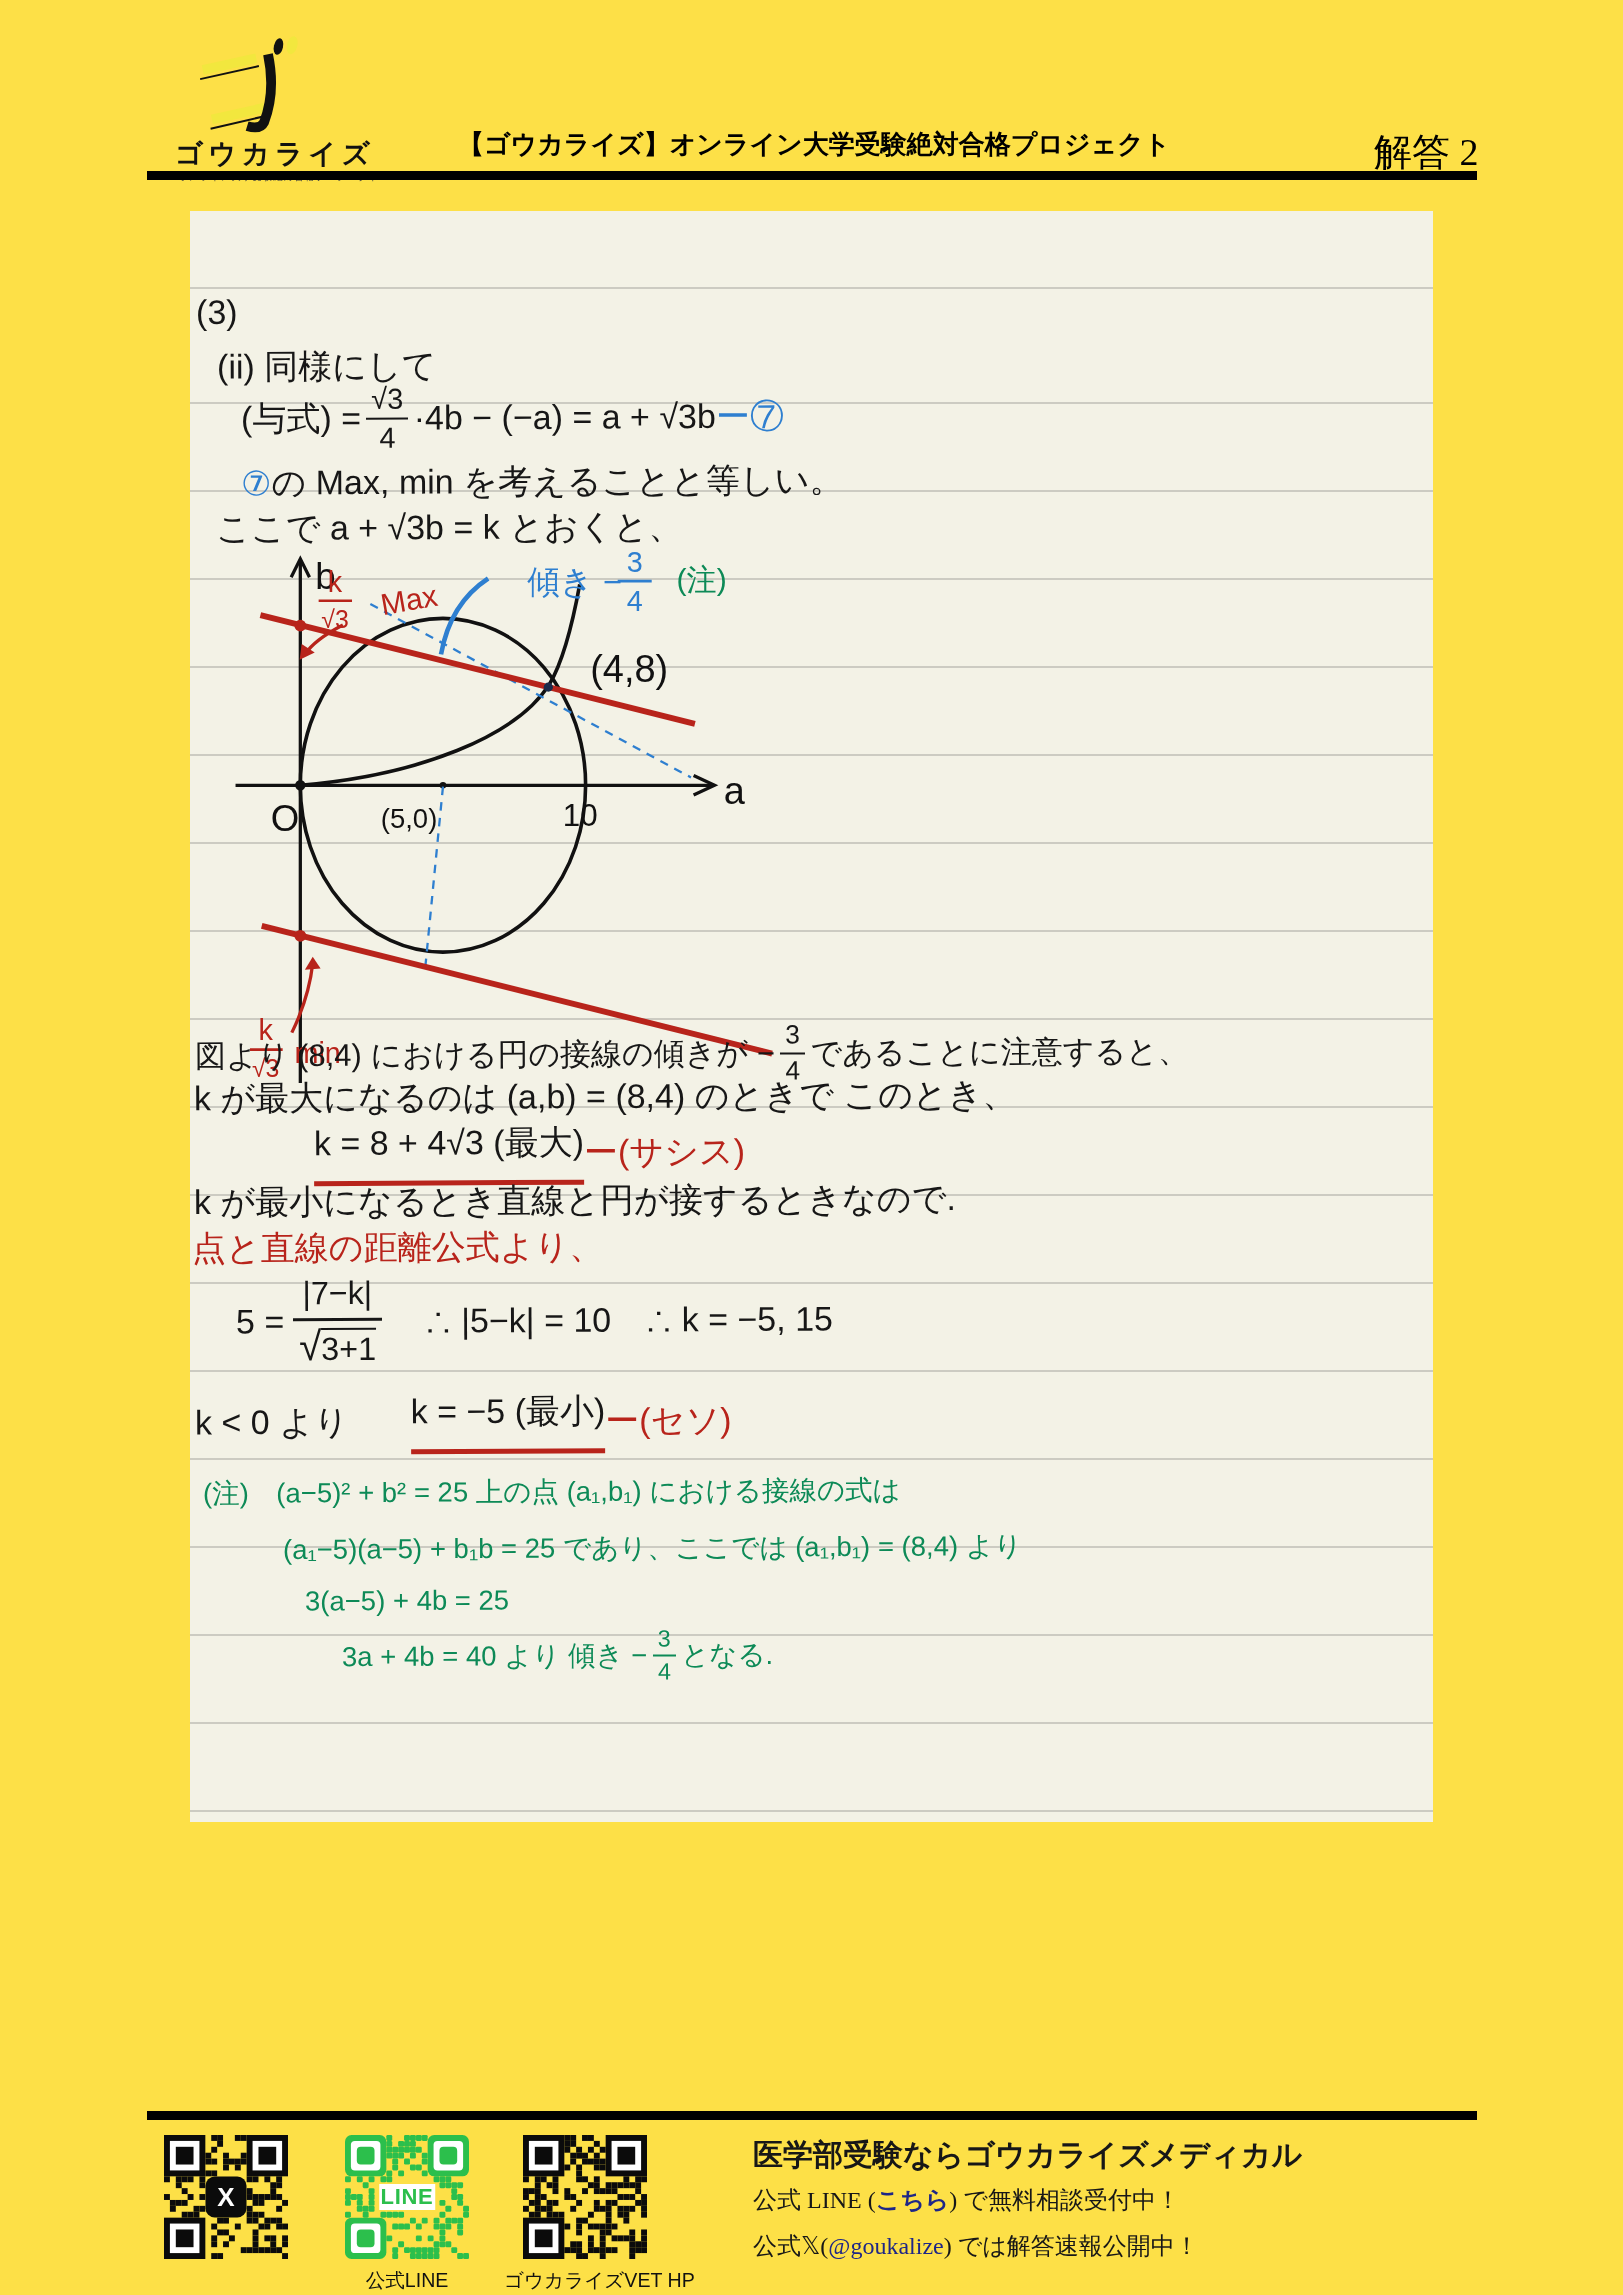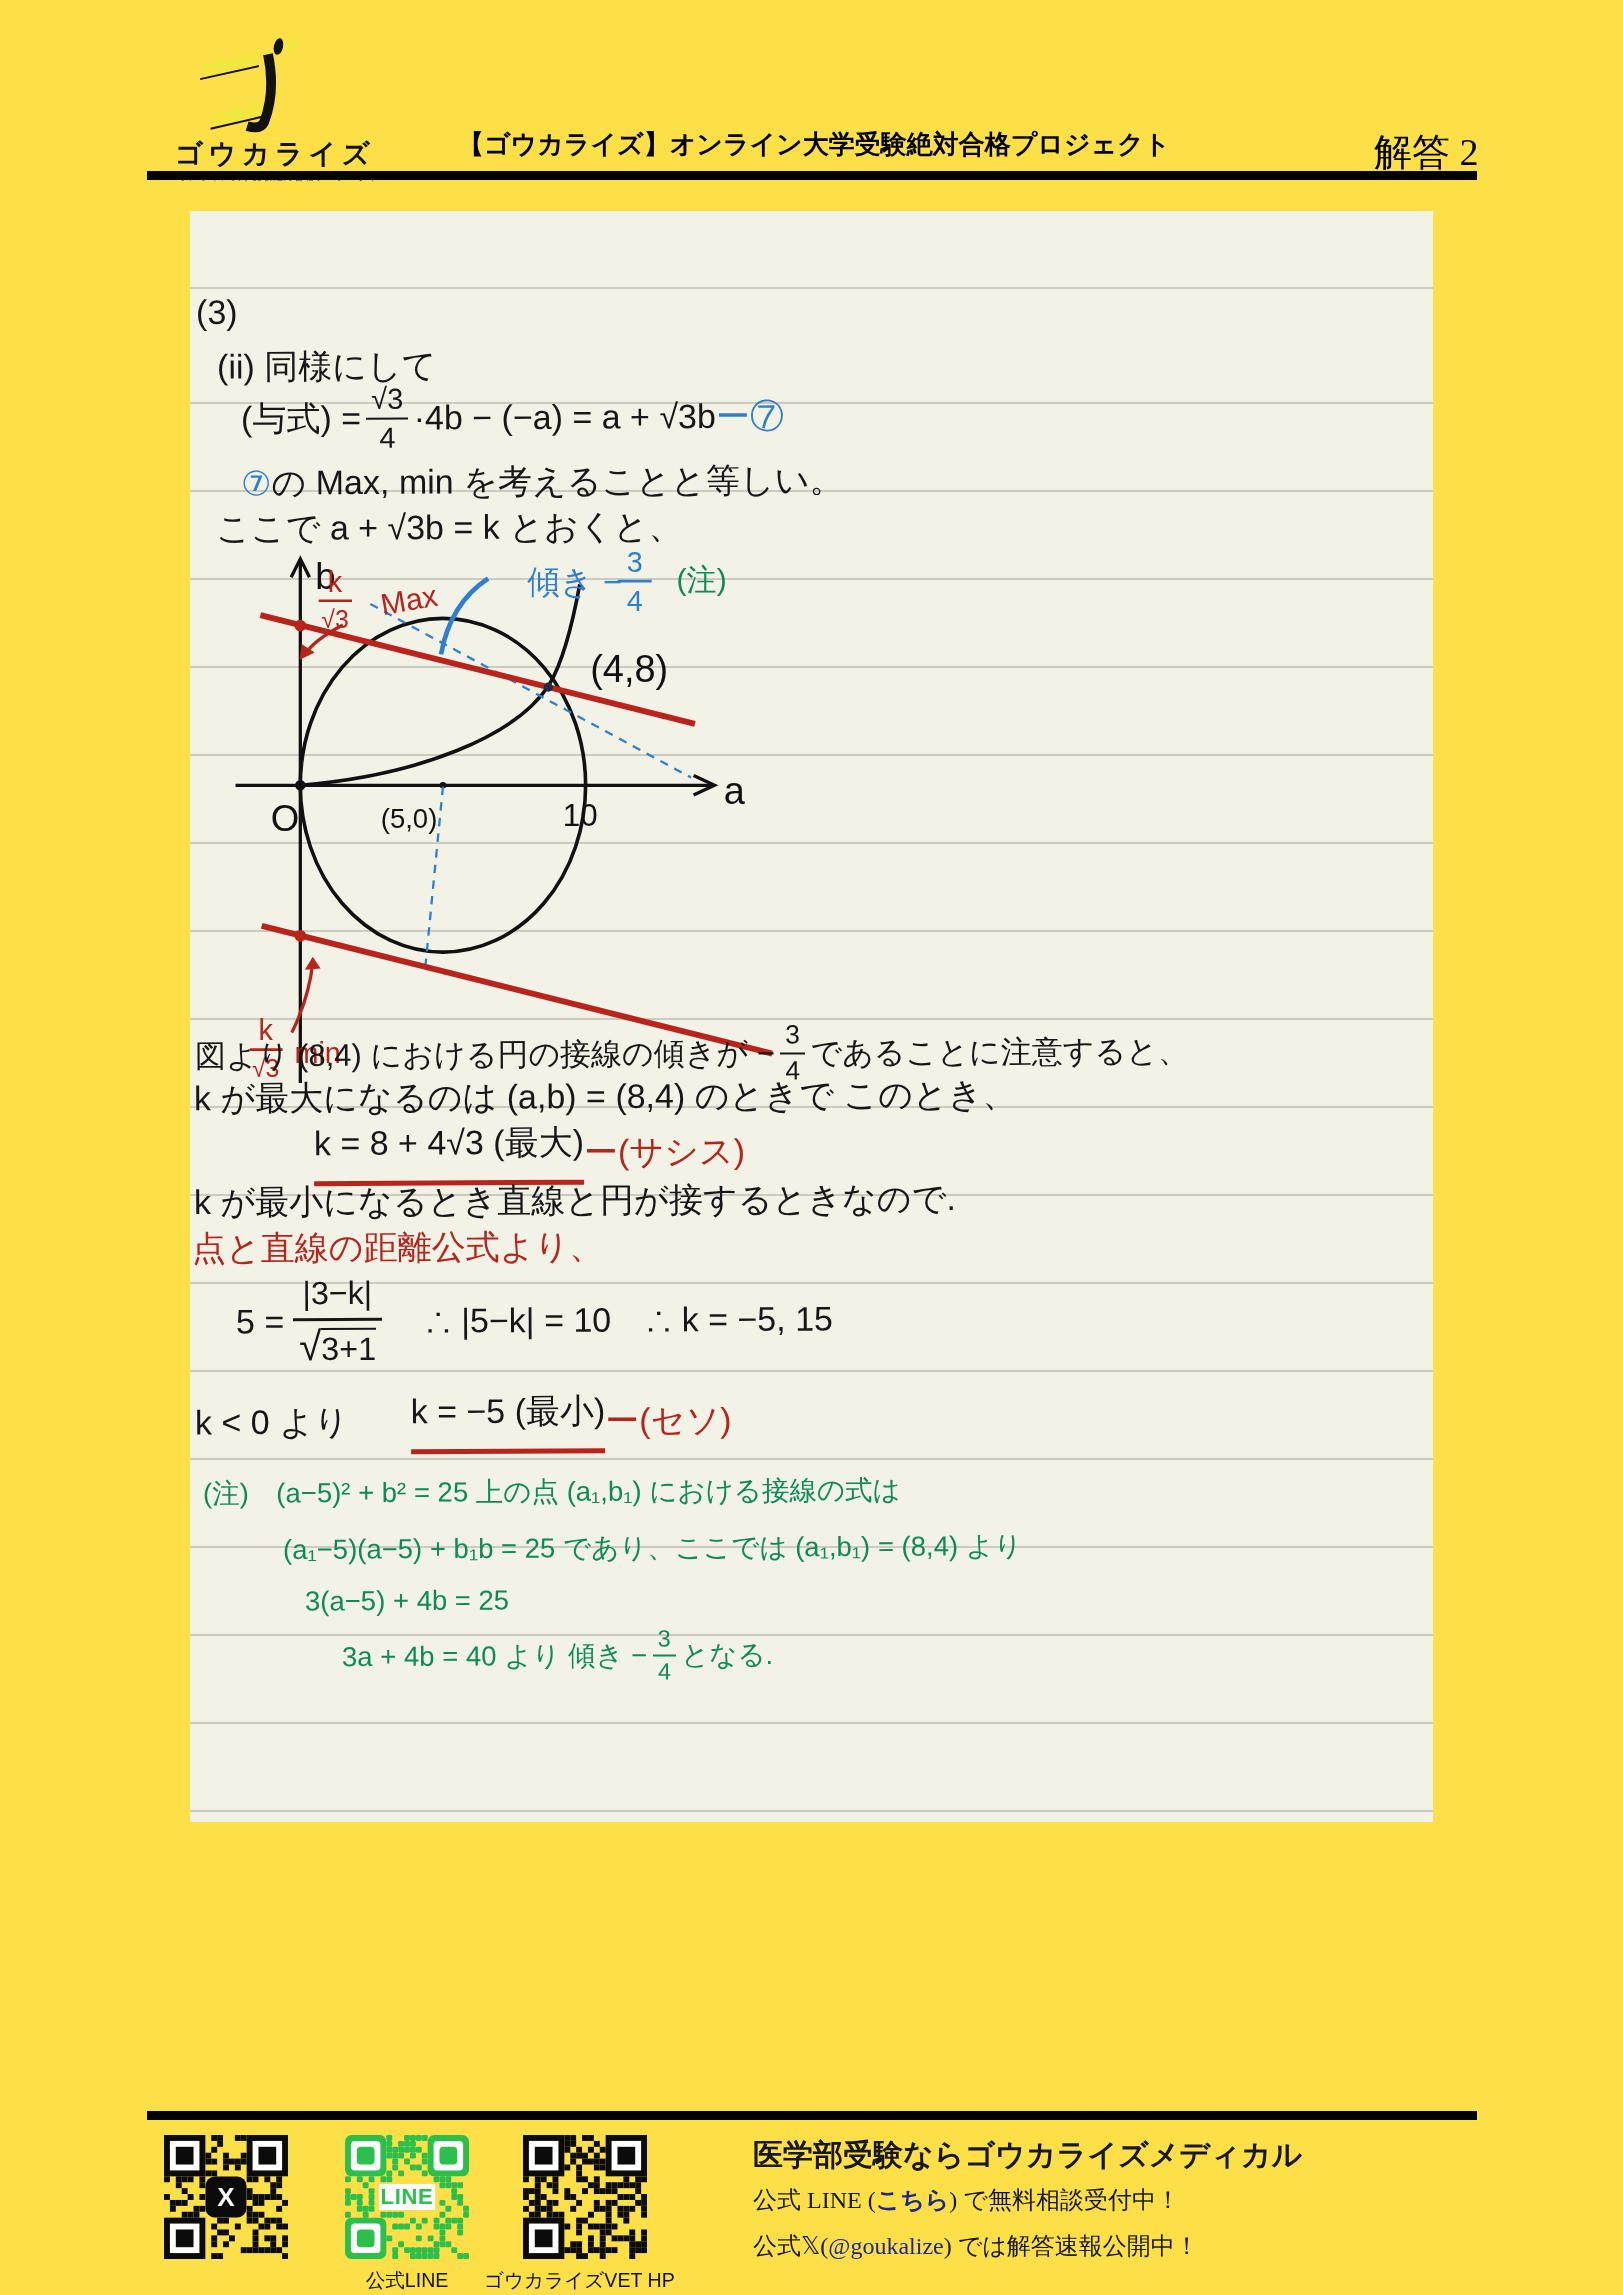--- a/index.html
+++ b/index.html
@@ -170,21 +170,21 @@
     </div>
   <div class="hl" style="left:194px;top:1178px">
       <span>k が最小になるとき直線と円が接するときなので.</span>
     </div>
   <div class="hl" style="left:192px;top:1225px">
       <span class="c-red">点と直線の距離公式より、</span>
     </div>
   <div class="hl" style="left:236px;top:1275px">
       <span>5 = </span>
       <span class="bigfrac">
-        <span class="fn">|3−k|</span>
+        <span class="fn">|7−k|</span>
         <span class="fd">
           <span class="rad">√</span>
           <span class="ovl">3+1</span>
         </span>
       </span>
       <span>　∴ |5−k| = 10　∴ k = −5, 15</span>
     </div>
   <div class="hl" style="left:195px;top:1389px">
       <span>k &lt; 0 より</span>
       <span class="ul-red gap">k = −5 (最小)</span>
@@ -592,21 +592,21 @@
         <rect x="9" y="9" width="45" height="45" rx="0" fill="#fff"></rect>
         <rect x="18" y="18" width="27" height="27" rx="0" fill="#0b0b0b"></rect>
         <rect x="126" y="0" width="63" height="63" rx="0" fill="#0b0b0b"></rect>
         <rect x="135" y="9" width="45" height="45" rx="0" fill="#fff"></rect>
         <rect x="144" y="18" width="27" height="27" rx="0" fill="#0b0b0b"></rect>
         <rect x="0" y="126" width="63" height="63" rx="0" fill="#0b0b0b"></rect>
         <rect x="9" y="135" width="45" height="45" rx="0" fill="#fff"></rect>
         <rect x="18" y="144" width="27" height="27" rx="0" fill="#0b0b0b"></rect>
       </svg></div>
   <div class="qr-label" style="left:345px;top:2267px;width:124px">公式LINE</div>
-  <div class="qr-label" style="left:484px;top:2267px;width:164px">ゴウカライズVET HP</div>
+  <div class="qr-label" style="left:504px;top:2267px;width:164px">ゴウカライズVET HP</div>
 
   <div class="abs f-bold" style="left:753px;top:2135px">医学部受験ならゴウカライズメディカル</div>
   <div class="abs f-serif" style="left:753px;top:2184px">
       <span>公式 LINE (</span>
       <span class="c-navy b-goth">こちら</span>
       <span>) で無料相談受付中！</span>
     </div>
   <div class="abs f-serif" style="left:753px;top:2230px">
       <span>公式 </span>
       <span class="dsx">𝕏</span>

